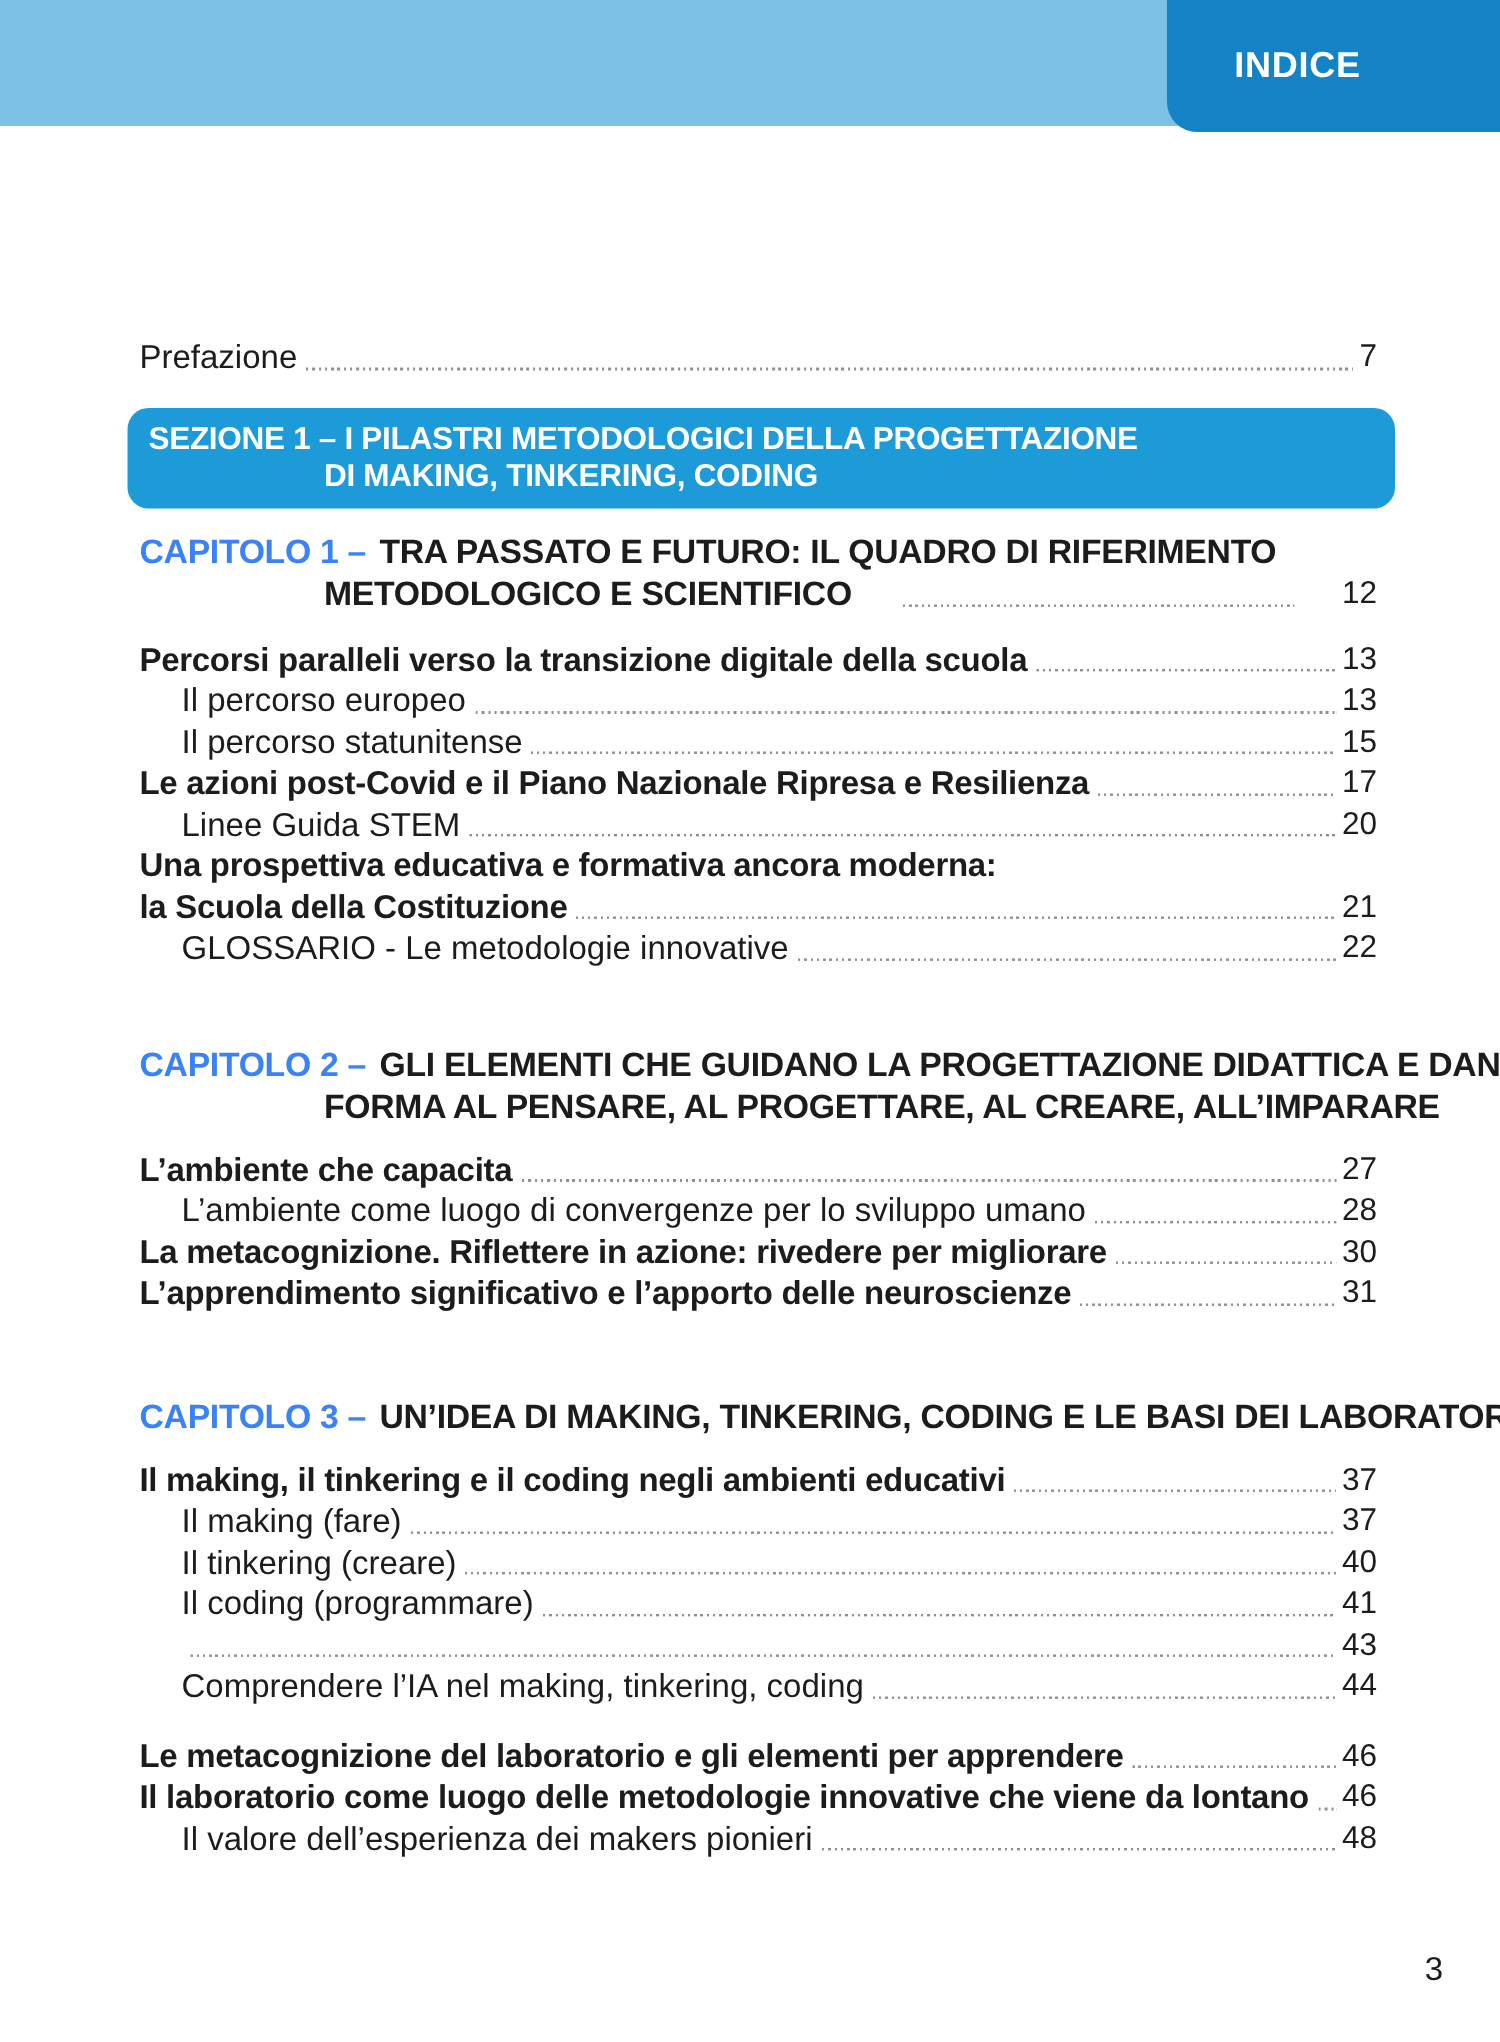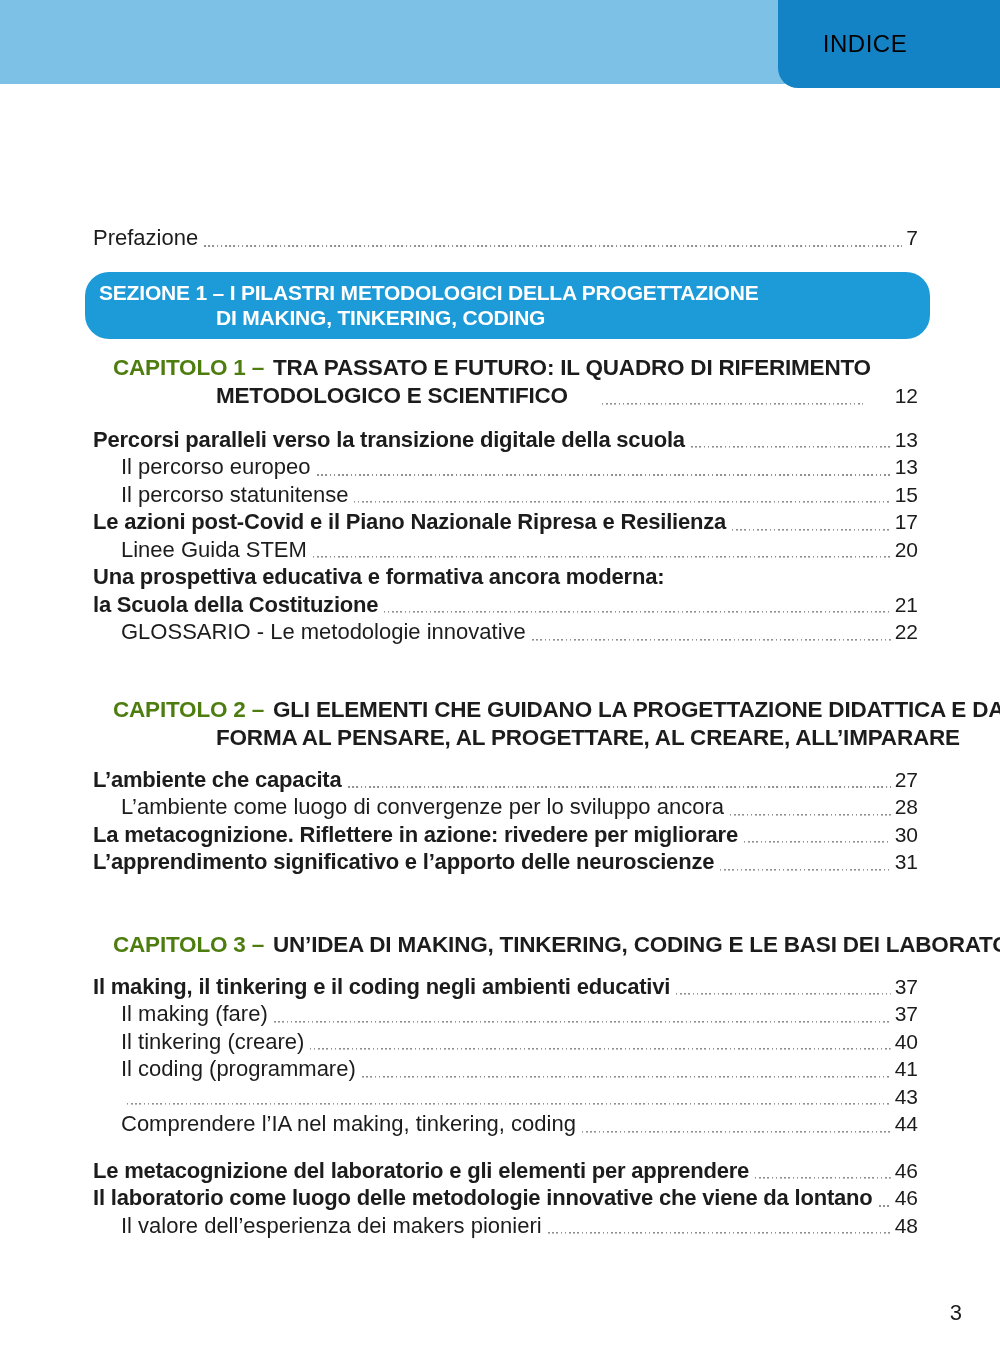--- a/index.html
+++ b/index.html
@@ -17,39 +17,39 @@
     background:#7dc2e6;
   }
   .header-tab{
     position:absolute;left:778px;top:0;width:222px;height:88px;
     background:#1383c6;
     border-radius:0 0 0 20px;
     display:flex;align-items:center;justify-content:center;
     padding-right:48px;box-sizing:border-box;
   }
   .header-tab .tab-title{
-    color:#000000;font-size:24px;font-weight:normal;letter-spacing:0.5px;
+    color:#ffffff;font-size:24px;font-weight:bold;letter-spacing:0.5px;
   }
   
   .content{
     position:absolute;left:93px;top:84px;width:825px;
     padding-top:140px;
   }
   .row{
     display:flex;align-items:flex-end;
     line-height:27.5px;font-size:22px;
     white-space:nowrap;
   }
   .row .label{flex:0 0 auto;}
   .row.bold .label{font-weight:bold;letter-spacing:-0.2px;}
   .row.sub{padding-left:28px;}
   .row.chapter,.row.chapter-cont{
     line-height:28px;font-weight:bold;font-size:22.5px;letter-spacing:-0.2px;
   }
-  .row.chapter .prefix{color:#4d7c0f;margin-right:9px;flex:0 0 auto;margin-left:20px;}
+  .row.chapter .prefix{color:#3b82f6;margin-right:9px;flex:0 0 auto;}
   .row.chapter-cont{padding-left:123px;gap:28px;}
   .leader{
     flex:1 1 auto;
     height:2px;
     margin:0 4px 5px 6px;
     background-image:repeating-linear-gradient(to right,#8f8f8f 0 1.6px,transparent 1.6px 4.2px);
     background-size:auto 1.6px;background-repeat:repeat-x;background-position:bottom;
   }
   .pageno{
     flex:0 0 auto;font-weight:normal;font-size:21px;letter-spacing:0;
@@ -78,21 +78,21 @@
 <div class="header-tab">
   <span class="tab-title">INDICE</span>
 </div>
 
 <div class="content" id="toc">
     <div class="row plain">
       <span class="label">Prefazione</span>
       <span class="leader"></span>
       <span class="pageno">7</span>
     </div>
-    <div class="banner" style="margin-top: 20px; border-radius: 24px;">
+    <div class="banner" style="margin-top: 20px;">
       <div class="line1">SEZIONE 1 – I PILASTRI METODOLOGICI DELLA PROGETTAZIONE</div>
       <div class="line2">DI MAKING, TINKERING, CODING</div>
     </div>
     <div class="row chapter" style="margin-top: 15px;">
       <span class="prefix">CAPITOLO 1 –</span>
       <span class="label">TRA PASSATO E FUTURO: IL QUADRO DI RIFERIMENTO</span>
     </div>
     <div class="row chapter-cont">
       <span class="label">METODOLOGICO E SCIENTIFICO</span>
       <span class="leader"></span>
@@ -144,21 +144,21 @@
       <span class="label">FORMA AL PENSARE, AL PROGETTARE, AL CREARE, ALL’IMPARARE</span>
       <span class="leader"></span>
       <span class="pageno">26</span>
     </div>
     <div class="row bold" style="margin-top: 14px;">
       <span class="label">L’ambiente che capacita</span>
       <span class="leader"></span>
       <span class="pageno">27</span>
     </div>
     <div class="row sub">
-      <span class="label">L’ambiente come luogo di convergenze per lo sviluppo ancora</span>
+      <span class="label">L’ambiente come luogo di convergenze per lo sviluppo umano</span>
       <span class="leader"></span>
       <span class="pageno">28</span>
     </div>
     <div class="row bold">
       <span class="label">La metacognizione. Riflettere in azione: rivedere per migliorare</span>
       <span class="leader"></span>
       <span class="pageno">30</span>
     </div>
     <div class="row bold">
       <span class="label">L’apprendimento significativo e l’apporto delle neuroscienze</span>

